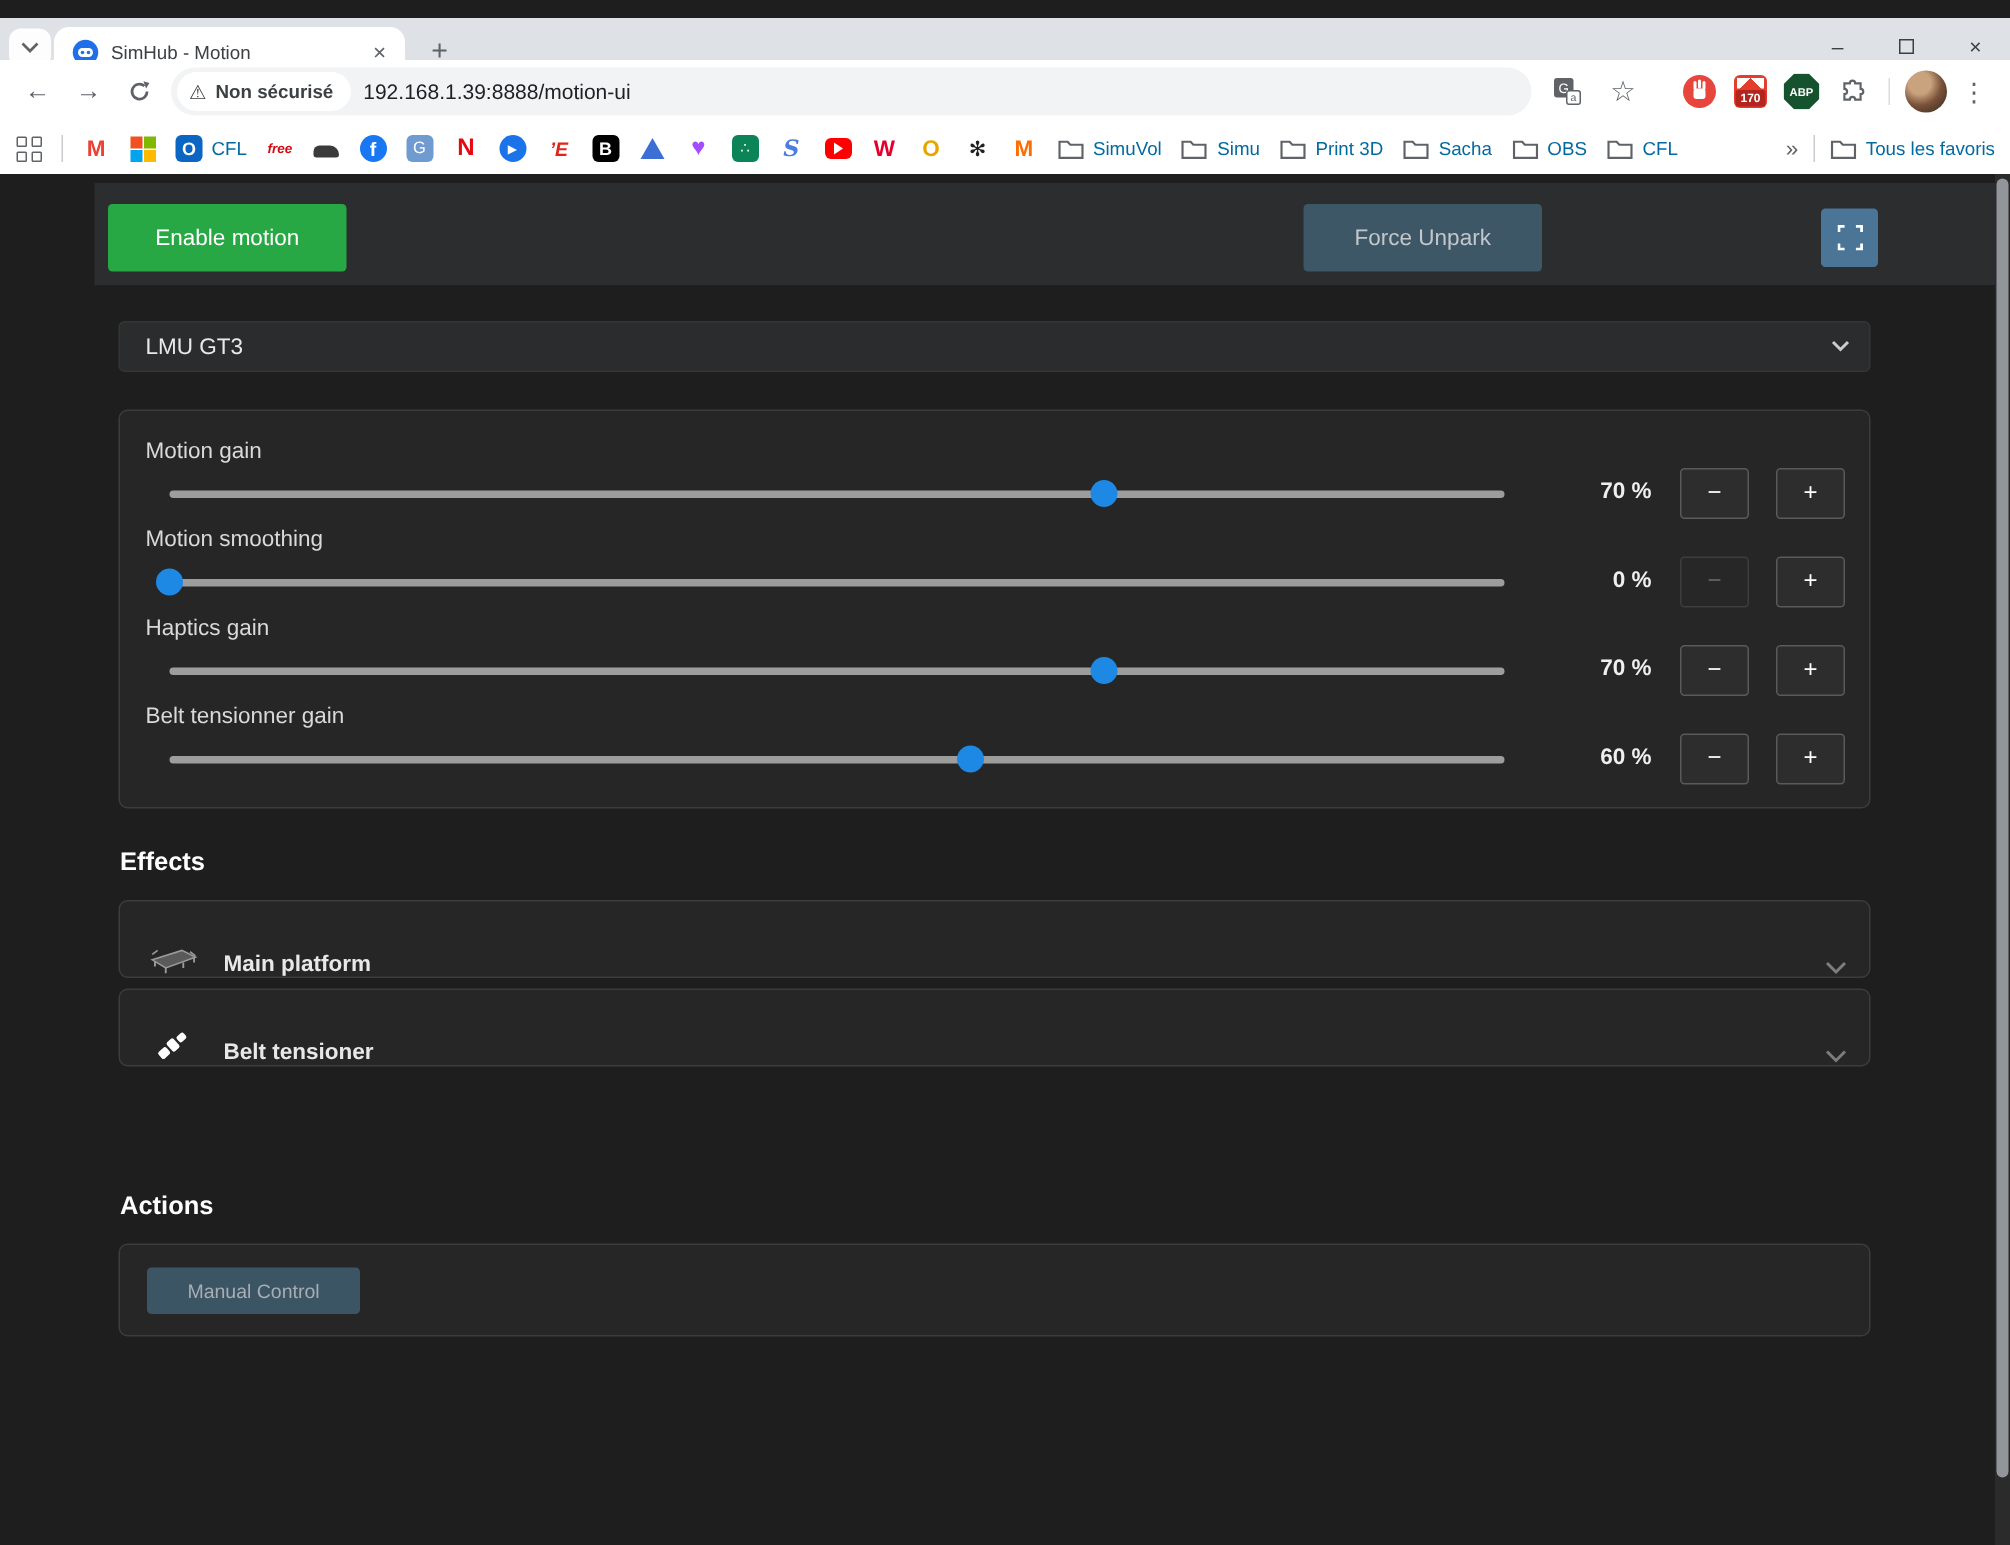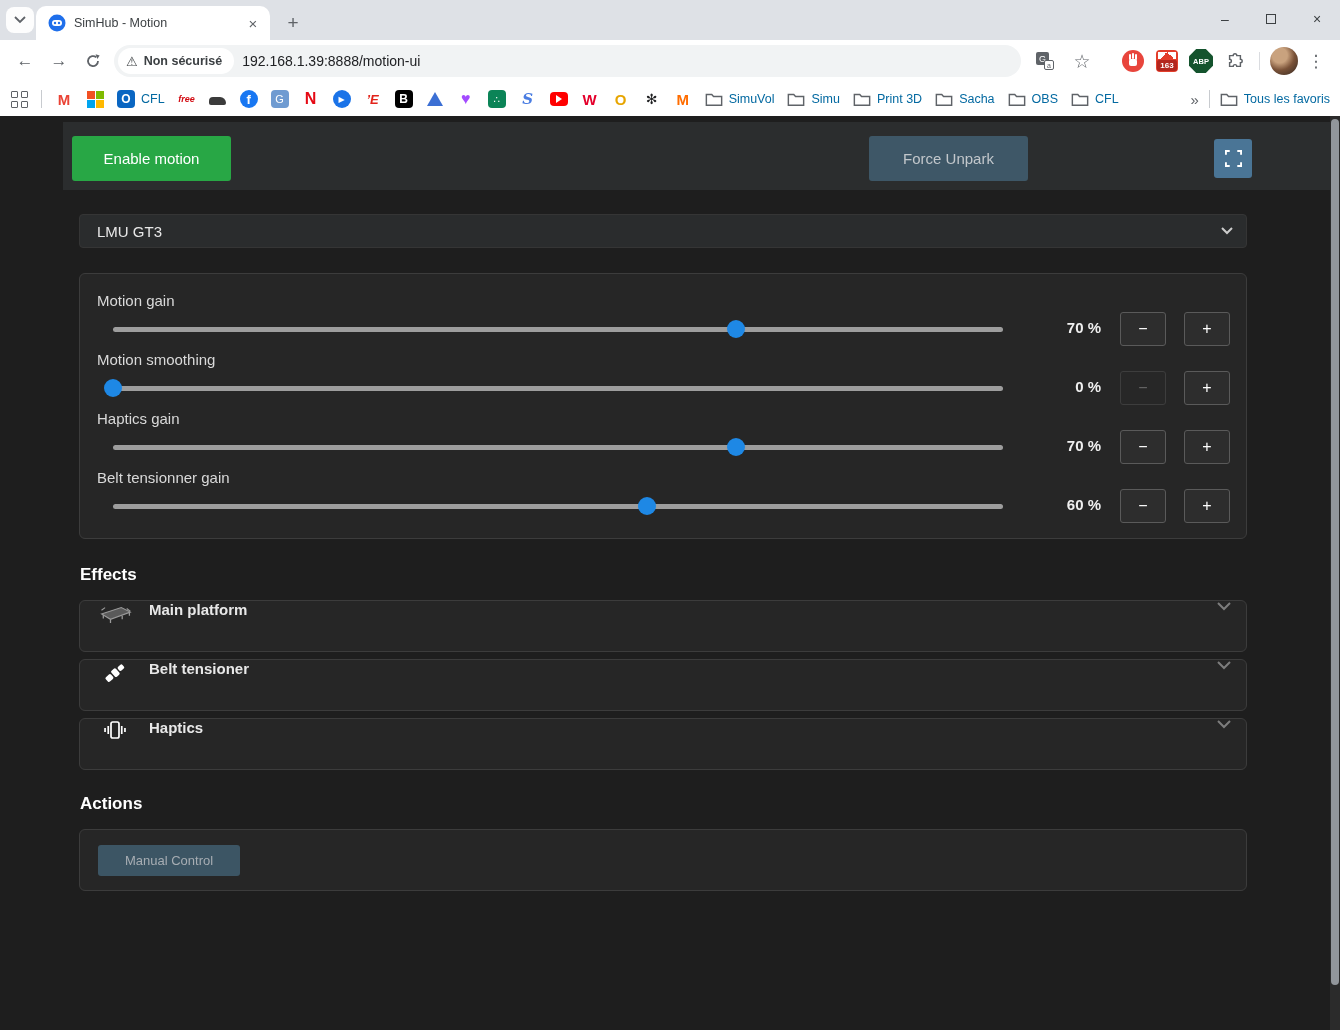--- a/index.html
+++ b/index.html
@@ -1,20 +1,20 @@
 <!DOCTYPE html>
 <html><head>
 <meta charset="utf-8">
 <style>
   * { margin:0; padding:0; box-sizing:border-box; }
   html,body { width:1340px; height:1030px; overflow:hidden; background:#1e1e1e;
               font-family:"Liberation Sans", sans-serif; }
 
   
-  .titlebar { position:absolute; top:0; left:0; width:1340px; height:40px; background:#dee1e6; }
+  .titlebar { position:absolute; top:12px; left:0; width:1340px; height:40px; background:#dee1e6; }
   .tabsearch { position:absolute; left:6px; top:7px; width:28px; height:26px; background:#fdfdfd;
                border-radius:8px; display:flex; align-items:center; justify-content:center; }
   .tab { position:absolute; left:36px; top:6px; width:234px; height:34px; background:#ffffff;
          border-radius:10px 10px 0 0; display:flex; align-items:center; padding:0 8px; }
   .tab-fav { width:18px; height:18px; margin:0 8px 0 4px; flex:none; }
   .tab-title { font-size:12.5px; color:#3c4043; flex:1; white-space:nowrap; overflow:hidden; }
   .tab-close { width:18px; height:18px; border-radius:50%; display:flex; align-items:center;
                justify-content:center; font-size:15px; color:#5f6368; cursor:pointer; }
   .newtab { position:absolute; left:280px; top:10px; width:26px; height:26px; display:flex;
             align-items:center; justify-content:center; font-size:19px; color:#5f6368; }
@@ -114,21 +114,21 @@
   .stepper { position:absolute; top:20px; width:46px; height:34px; background:#2d2d2d;
              border:1px solid #5a5a5a; border-radius:3px; color:#ffffff; font-size:16px; cursor:pointer; }
   .stepper.minusb { left:1023px; }
   .stepper.plusb { left:1087px; }
   .stepper.disabled { border-color:#3d3d3d; color:#666; background:#272727; cursor:default; }
 
   .section-h { position:absolute; left:80px; color:#ffffff; font-size:17px; font-weight:bold; }
   .effects-h { top:449px; }
   .actions-h { top:678px; }
 
-  .effect-row { height:52px; display:flex; align-items:flex-start; padding:0 14px 0 16px; cursor:pointer; }
+  .effect-row { height:52px; display:flex; align-items:flex-end; padding:0 14px 0 16px; cursor:pointer; }
   .er1 { top:484px; } .er2 { top:543px; } .er3 { top:602px; }
   .effect-icon { width:38px; display:flex; align-items:center; justify-content:center; flex:none; }
   .effect-label { margin-left:15px; color:#e8e8e8; font-size:15px; font-weight:bold; flex:1; }
 
   .actions-panel { top:713px; height:62px; }
   .btn-manual { position:absolute; left:18px; top:15px; width:142px; height:31px; background:#3c5564;
                 color:#a7adb3; font-size:13px; border-radius:3px; }
 </style>
 </head>
 <body>
@@ -187,21 +187,21 @@
       <span class="ext-hand">
         <span class="palm"></span>
         <span class="f" style="left:7px;"></span>
           <span class="f" style="left:10px; top:3px;"></span>
           <span class="f" style="left:13px;"></span>
       </span>
     </div>
     <div class="exticon">
       <span class="ext-mail">
         <span class="flap"></span>
-        <span class="num">163</span>
+        <span class="num">170</span>
       </span>
     </div>
     <div class="exticon">
       <span class="ext-abp">ABP</span>
     </div>
     <div class="exticon">
       <svg width="18" height="18" viewBox="0 0 20 20">
         <path d="M4 7h4a2 2 0 1 1 4 0h4v4a2 2 0 1 1 0 4v4h-4a2 2 0 1 0-4 0H4v-4a2 2 0 1 0 0-4z" transform="translate(0,-3)" fill="none" stroke="#5f6368" stroke-width="1.6"></path>
       </svg>
     </div>
@@ -399,35 +399,20 @@
           <rect x="18" y="10.5" width="6" height="5" rx="1.5" fill="#ffffff"></rect>
         </g>
       </svg>
     </span>
     <span class="effect-label">Belt tensioner</span>
     <svg width="16" height="11">
       <path d="M2 2l6 6 6-6" stroke="#7d7d7d" stroke-width="2" fill="none"></path>
     </svg>
   </div>
 
-  <div class="panel effect-row er3">
-    <span class="effect-icon">
-      <svg width="26" height="22" viewBox="0 0 26 22">
-        <rect x="9" y="3" width="8" height="16" rx="1.8" fill="none" stroke="#ffffff" stroke-width="1.7"></rect>
-        <rect x="5.4" y="7" width="1.7" height="8" fill="#ffffff"></rect>
-        <rect x="2.2" y="9" width="1.7" height="4" fill="#ffffff"></rect>
-        <rect x="18.9" y="7" width="1.7" height="8" fill="#ffffff"></rect>
-        <rect x="22.1" y="9" width="1.7" height="4" fill="#ffffff"></rect>
-      </svg>
-    </span>
-    <span class="effect-label">Haptics</span>
-    <svg width="16" height="11">
-      <path d="M2 2l6 6 6-6" stroke="#7d7d7d" stroke-width="2" fill="none"></path>
-    </svg>
-  </div>
 
   <div class="section-h actions-h">Actions</div>
 
   <div class="panel actions-panel">
     <button class="btn btn-manual">Manual Control</button>
   </div>
 
   <div class="scroll-track">
       <div class="scroll-thumb"></div>
     </div>

